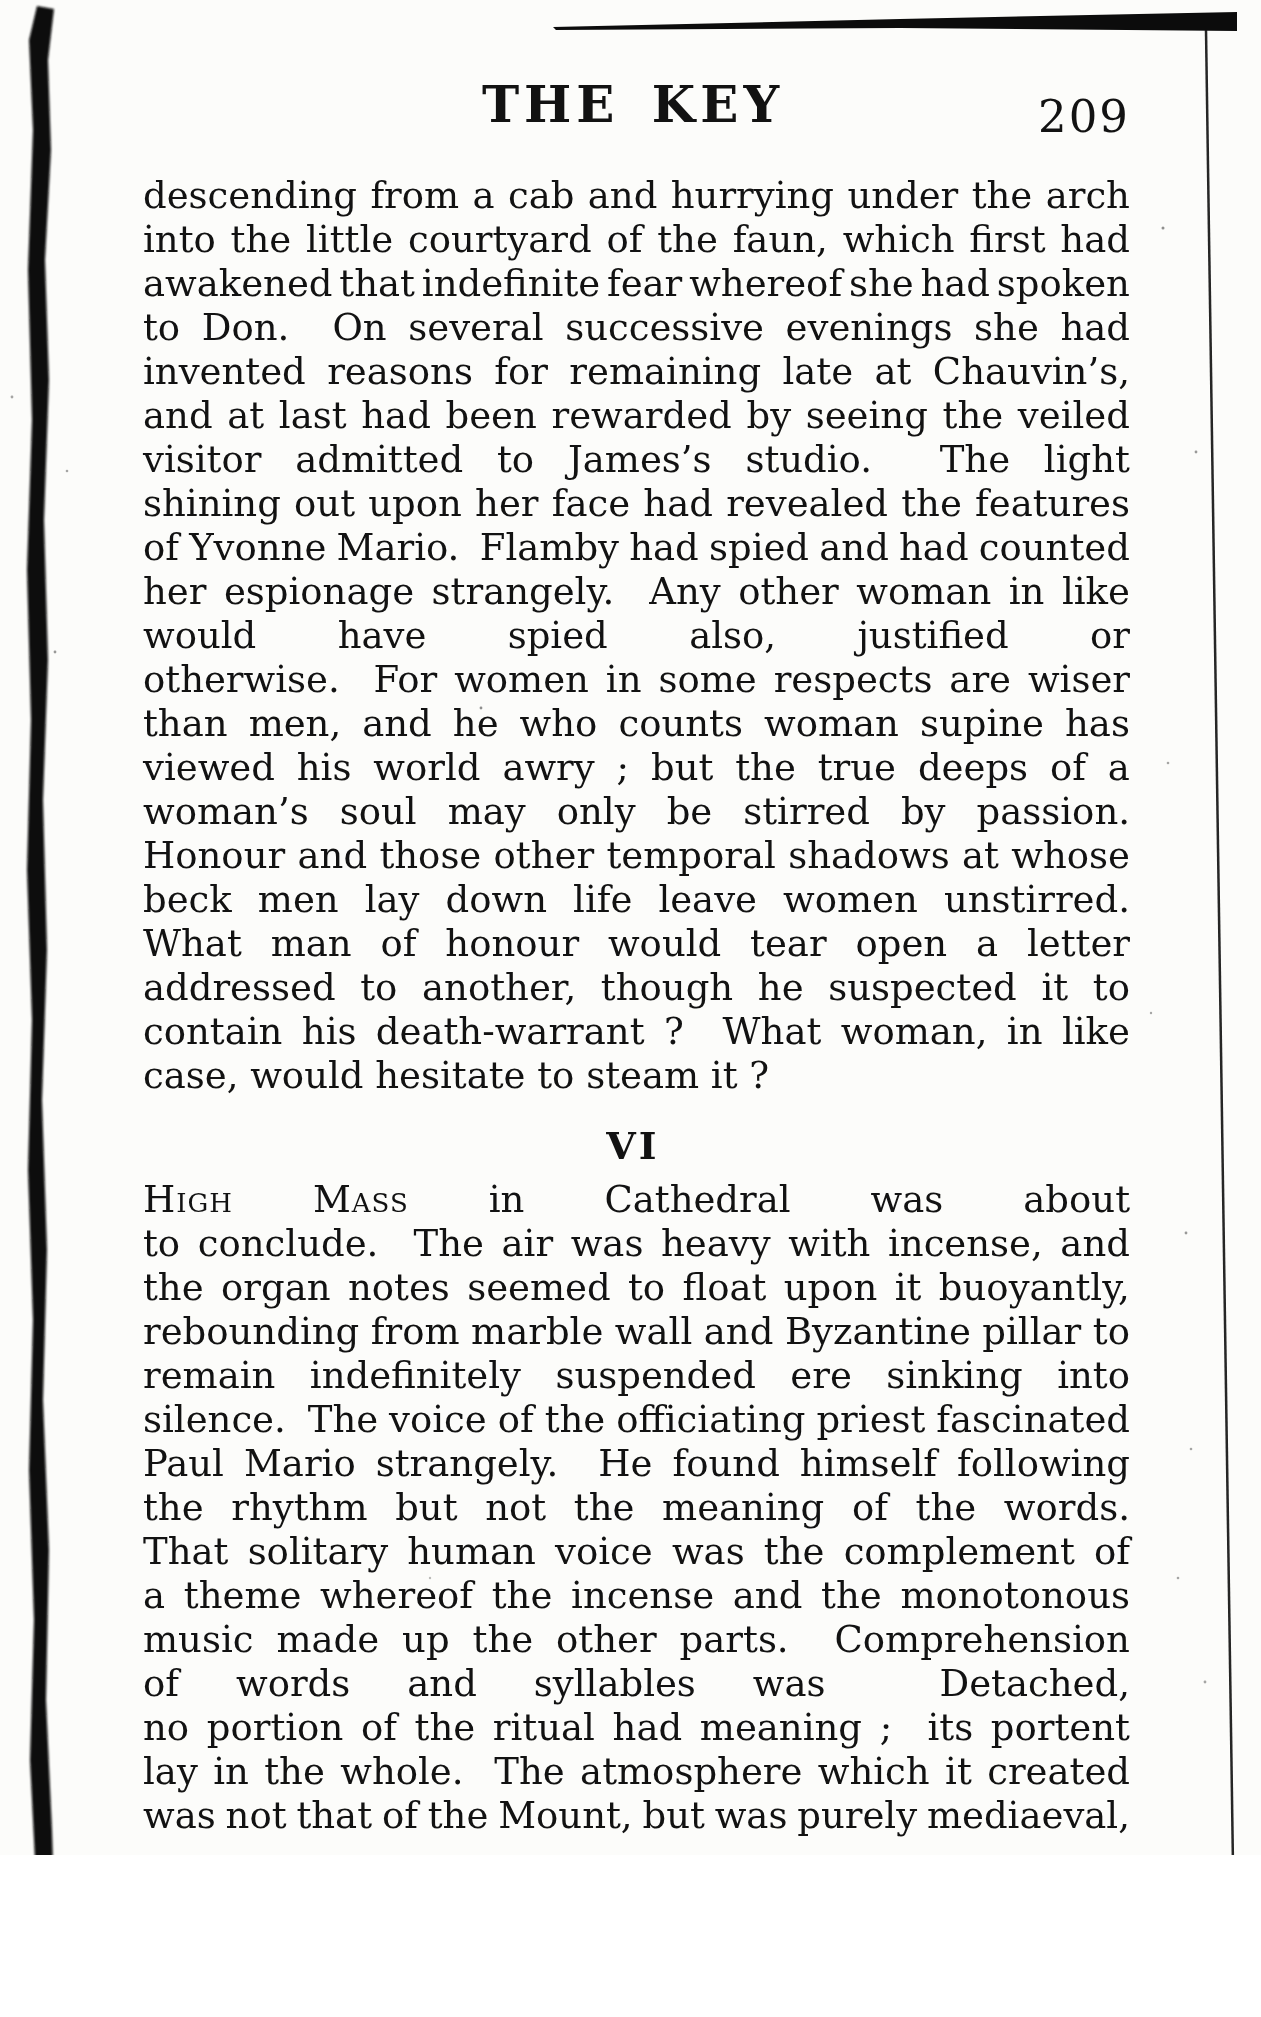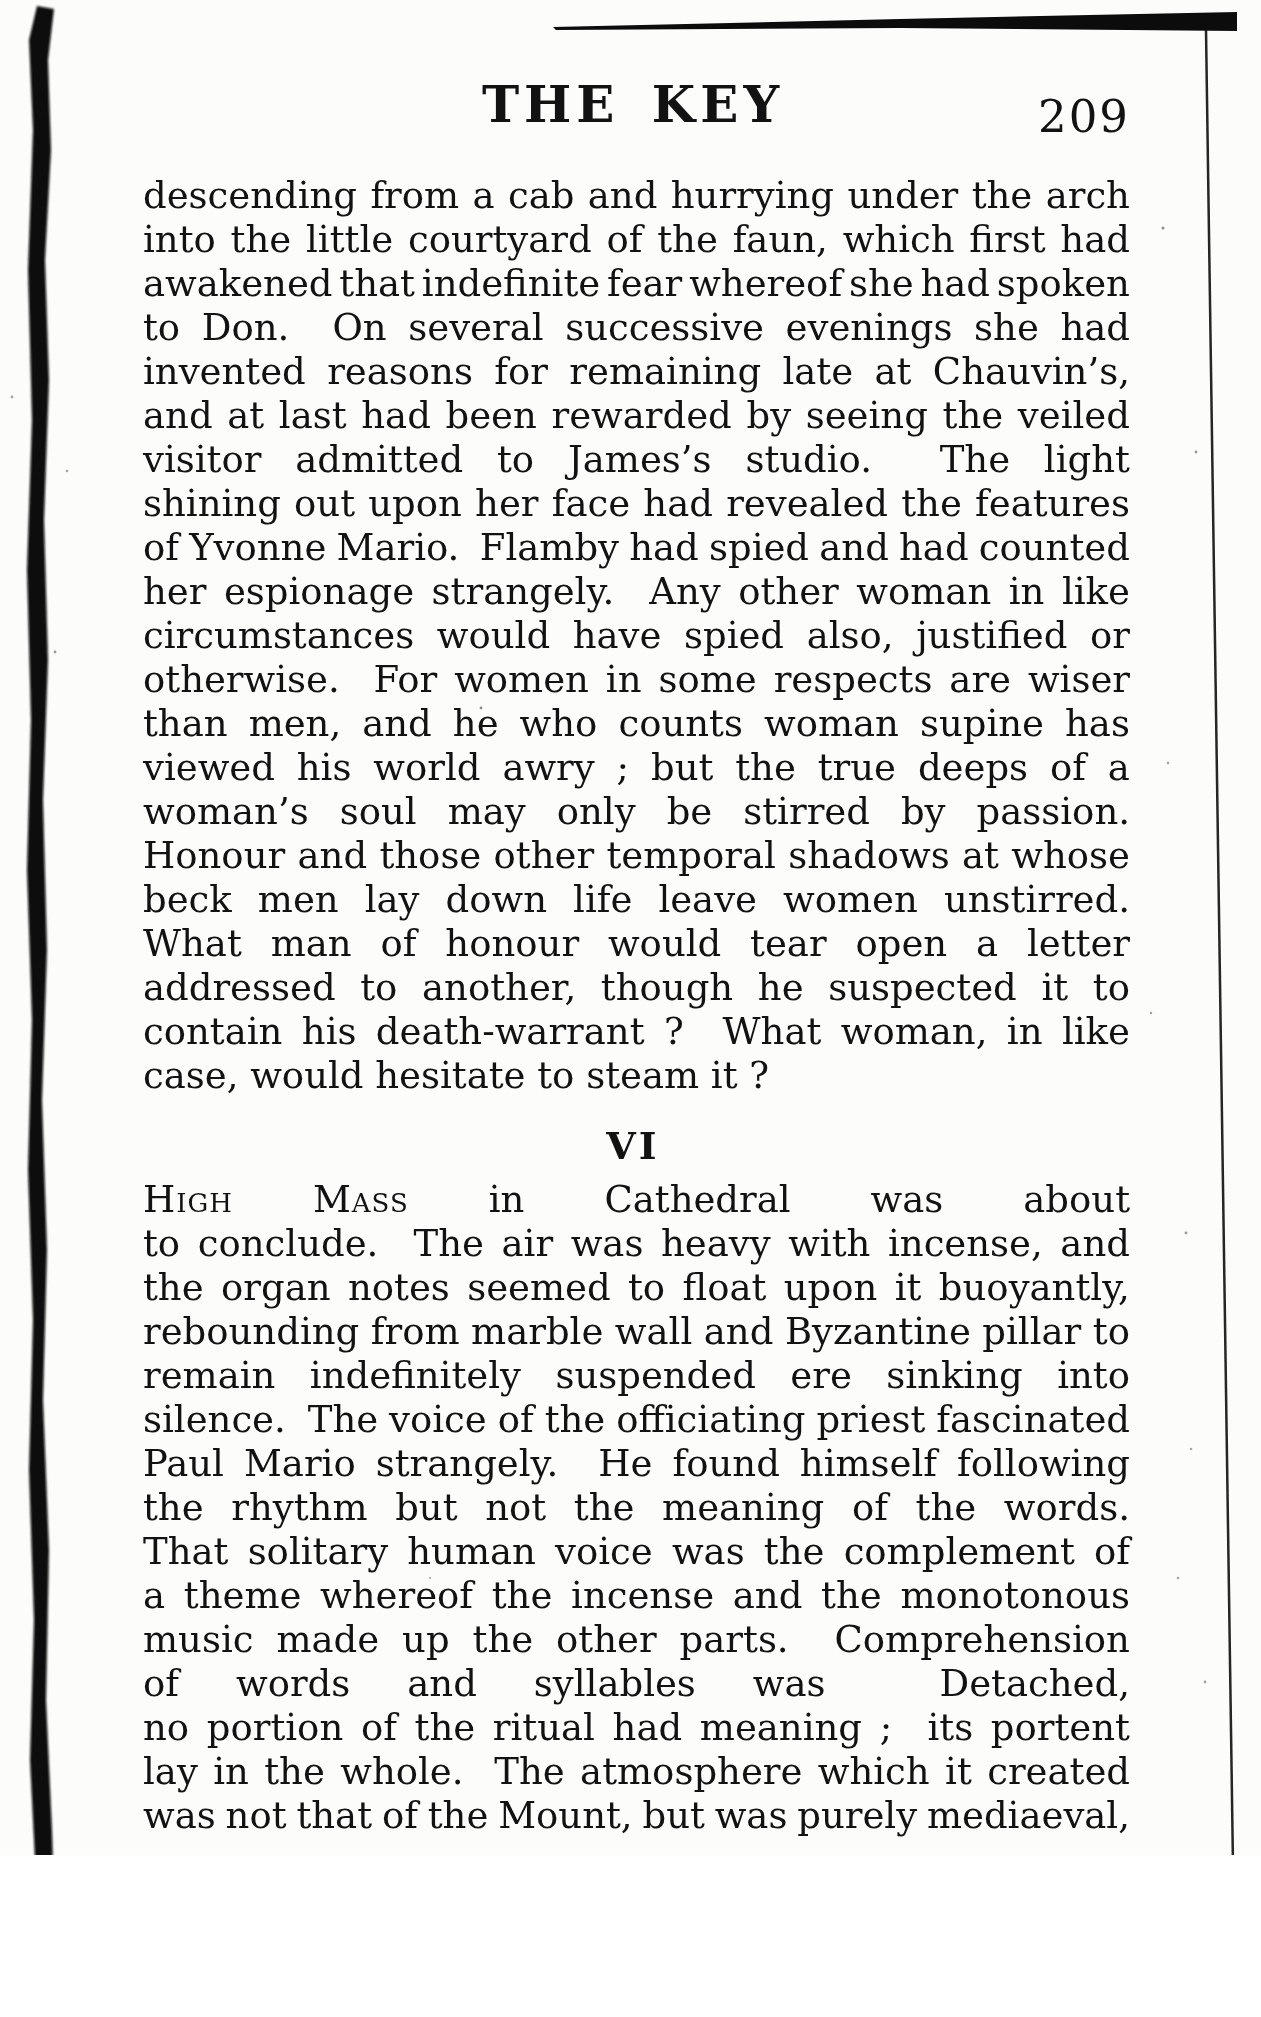--- a/index.html
+++ b/index.html
@@ -235,21 +235,20 @@
           <span class="word">espionage</span>
           <span class="word">strangely.</span>
           <span class="word"></span>
           <span class="word">Any</span>
           <span class="word">other</span>
           <span class="word">woman</span>
           <span class="word">in</span>
           <span class="word">like</span>
         </div>
         <div class="line">
-          <span class="word">circumstances</span>
           <span class="word">would</span>
           <span class="word">have</span>
           <span class="word">spied</span>
           <span class="word">also,</span>
           <span class="word">justified</span>
           <span class="word">or</span>
         </div>
         <div class="line">
           <span class="word">otherwise.</span>
           <span class="word"></span>

